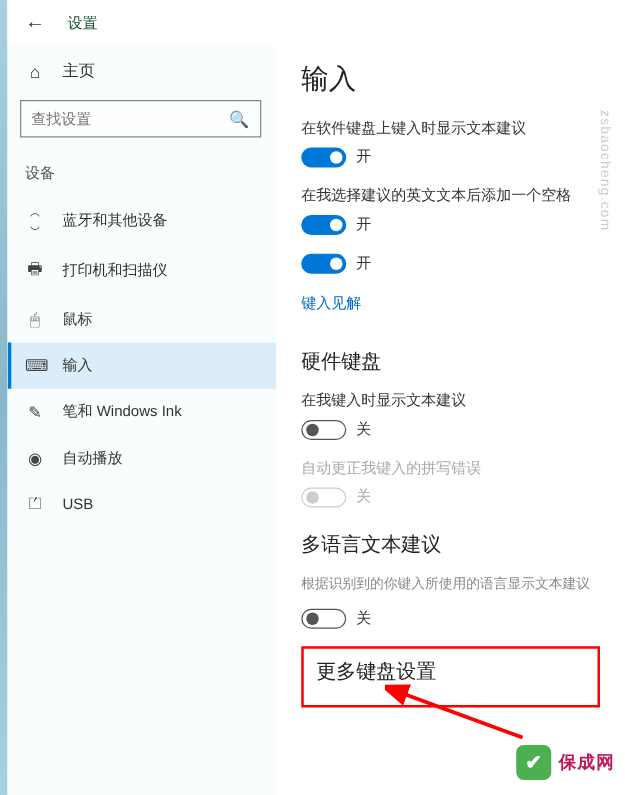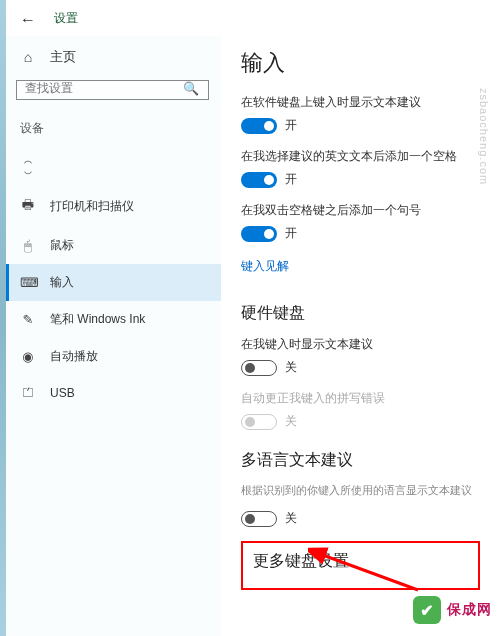--- a/index.html
+++ b/index.html
@@ -56,23 +56,23 @@
       align-items: center;
       padding: 8px 14px;
       gap: 14px;
       font-size: 13px;
       color: #333;
     }
     .home-row .icon { width: 16px; text-align: center; font-size: 14px; }
     .search-box {
       margin: 6px 12px 14px 10px;
       border: 1px solid #888;
-      height: 20px;
-      display: flex;
-      align-items: flex-start;
+      height: 30px;
+      display: flex;
+      align-items: center;
       padding: 0 8px;
       background: rgba(255,255,255,0.6);
     }
     .search-box input {
       flex: 1;
       border: none;
       outline: none;
       background: transparent;
       font-size: 12px;
       color: #666;
@@ -250,20 +250,21 @@
         <span>主页</span>
       </div>
       <div class="search-box">
         <input type="text" placeholder="查找设置" style="">
         <span class="search-icon">🔍</span>
       </div>
       <div class="section-label">设备</div>
 
       <div class="nav-item">
         <span class="icon">⁐</span>
+        <span>蓝牙和其他设备</span>
       </div>
       <div class="nav-item">
         <span class="icon">🖶</span>
         <span>打印机和扫描仪</span>
       </div>
       <div class="nav-item">
         <span class="icon">🖱</span>
         <span>鼠标</span>
       </div>
       <div class="nav-item active">
@@ -301,21 +302,20 @@
         <div class="setting-label">在我选择建议的英文文本后添加一个空格</div>
         <div class="toggle">
           <div class="switch on">
               <div class="knob"></div>
             </div>
           <span class="toggle-text">开</span>
         </div>
       </div>
 
       <div class="setting-row">
-        <div class="setting-label">在我双击空格键之后添加一个句号</div>
         <div class="toggle">
           <div class="switch on">
               <div class="knob"></div>
             </div>
           <span class="toggle-text">开</span>
         </div>
       </div>
 
       <span class="link">键入见解</span>
 

